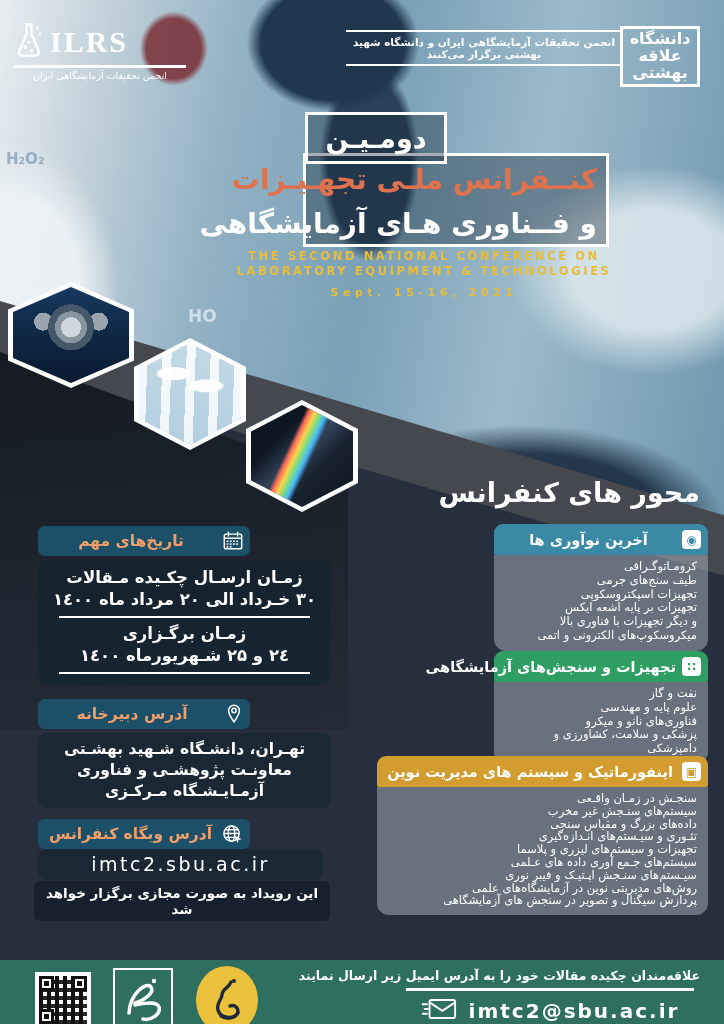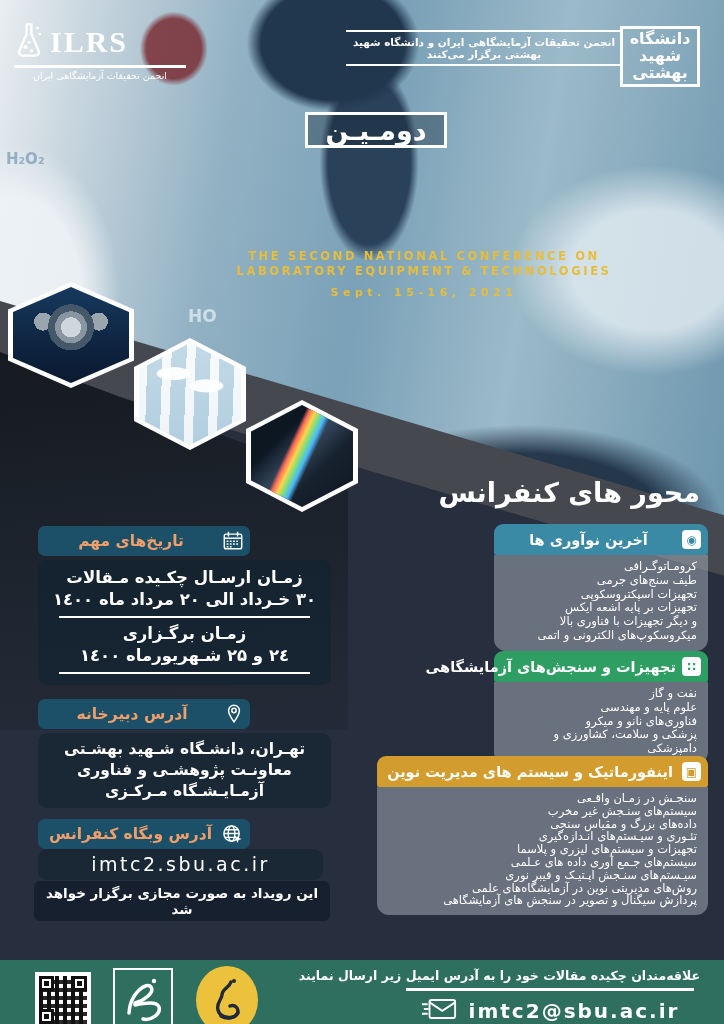--- a/index.html
+++ b/index.html
@@ -49,21 +49,21 @@
   .ilrs-row{display:flex;align-items:center;gap:6px;text-align:center;}
   .ilrs-acronym{font-family:"Liberation Serif","DejaVu Serif",serif;font-weight:bold;font-size:30px;letter-spacing:2px;}
   .ilrs-line{height:3px;background:#fff;margin:3px 0 2px 0;}
   .ilrs-sub{font-size:9.5px;text-align:center;direction:rtl;}
   .banner{left:346px;top:30px;width:272px;border-top:2px solid #fff;border-bottom:2px solid #fff;
     padding:4px 2px;color:#fff;font-size:10.5px;font-weight:bold;text-align:center;direction:rtl;}
   .sbu{left:620px;top:26px;width:80px;height:61px;border:3px solid #fff;box-sizing:border-box;
     display:flex;flex-direction:column;align-items:center;justify-content:center;color:#fff;
     font-weight:bold;direction:rtl;line-height:1.05;font-size:16px;text-align:center;}
   
-  .tbox1{left:305px;top:112px;width:142px;height:36px;border:3px solid #fff;box-sizing:border-box;
+  .tbox1{left:305px;top:112px;width:142px;height:52px;border:3px solid #fff;box-sizing:border-box;
     background:rgba(24,40,56,.38);display:flex;align-items:center;justify-content:center;
     color:#fff;font-size:27px;font-weight:bold;direction:rtl;z-index:3;}
   .tbox2{left:303px;top:153px;width:306px;height:94px;border:3px solid #fff;box-sizing:border-box;
     background:rgba(24,40,56,.38);direction:rtl;text-align:right;padding:2px 9px 0 0;z-index:2;}
   .tline2{font-size:28px;font-weight:bold;line-height:44px;white-space:nowrap;}
   .tline3{font-size:28px;font-weight:bold;line-height:44px;color:#fff;white-space:nowrap;}
   .title-en{left:228px;top:249px;width:392px;text-align:center;font-weight:bold;
     font-size:11.5px;letter-spacing:2.6px;line-height:15px;}
   .title-en .date{letter-spacing:4.5px;margin-top:6px;font-size:11px;}
   
@@ -156,25 +156,29 @@
       <span class="ilrs-acronym">ILRS</span>
     </div>
     <div class="ilrs-line"></div>
     <div class="ilrs-sub">انجمن تحقیقات آزمایشگاهی ایران</div>
   </div>
 
   <div class="abs banner">انجمن تحقیقات آزمایشگاهی ایران و دانشگاه شهید بهشتی برگزار می‌کنند</div>
 
   <div class="abs sbu">
     <span>دانشگاه</span>
-    <span>شهید</span>
+    <span>علاقه</span>
     <span>بهشتی</span>
   </div>
 
   <div class="abs tbox1">دومـیـن</div>
+  <div class="abs tbox2">
+    <div class="tline2" style="color: rgb(224, 113, 78);">کنــفرانس ملـی تجهـیـزات</div>
+    <div class="tline3">و فــناوری هـای آزمایشگاهی</div>
+  </div>
   <div class="abs title-en" style="color: rgb(231, 189, 58);">
     <div>THE SECOND NATIONAL  CONFERENCE ON</div>
     <div>LABORATORY EQUIPMENT  &amp; TECHNOLOGIES</div>
     <div class="date">Sept. 15-16, 2021</div>
   </div>
 
   <div class="abs topics-title">محور های کنفرانس</div>
 
   <div class="card card1">
     <div class="card-header" style="background-color: rgb(58, 138, 166);">

